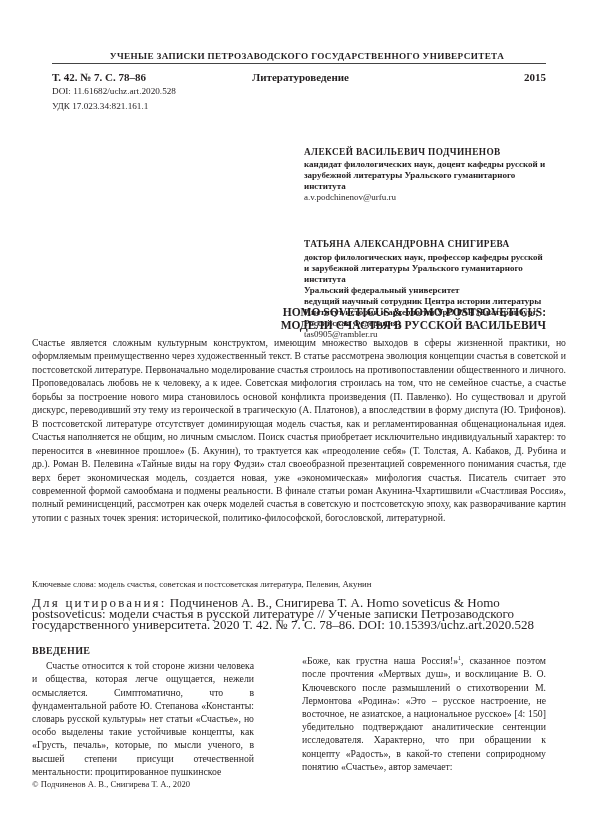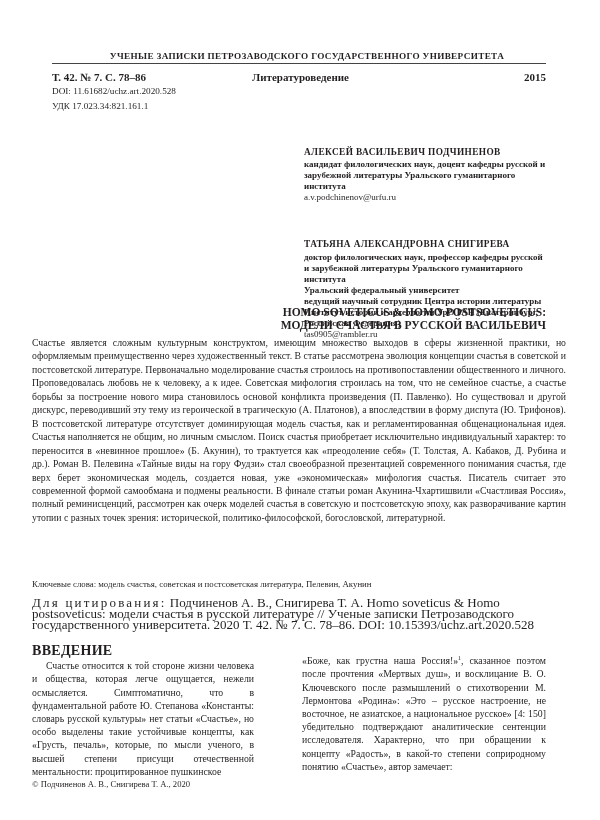--- a/index.html
+++ b/index.html
@@ -30,21 +30,21 @@
   .abstract {
     position: absolute; top: 336px; left: -20px; width: 534px; font-size: 9.75px; line-height: 13.45px;
     text-align: justify;
   }
   .keywords { position: absolute; top: 579px; left: -20px; width: 534px; font-size: 8.8px; }
   .citation { position: absolute; top: 597px; left: -20px; width: 534px; font-size: 13px; line-height: 11px; }
   .citation .lbl { letter-spacing: 2.2px; }
   .col { position: absolute; top: 644px; width: 222px; font-size: 9.75px; line-height: 13.2px; text-align: justify; }
   .col-left { left: -20px; }
   .col-right { left: 250px; top: 652px; width: 244px; }
-  .intro-heading { font-weight: bold; font-size: 14px; letter-spacing: 0.3px; margin-bottom: 2px; }
+  .intro-heading { font-weight: bold; font-size: 10px; letter-spacing: 0.3px; margin-bottom: 2px; }
   .indent { text-indent: 14px; }
   .copyright { position: absolute; top: 779px; left: -20px; font-size: 8.6px; }
   sup { font-size: 6px; }
 </style>
 </head>
 <body>
 
 <div class="page">
 
   <div class="journal-title">УЧЕНЫЕ ЗАПИСКИ ПЕТРОЗАВОДСКОГО ГОСУДАРСТВЕННОГО УНИВЕРСИТЕТА</div>

